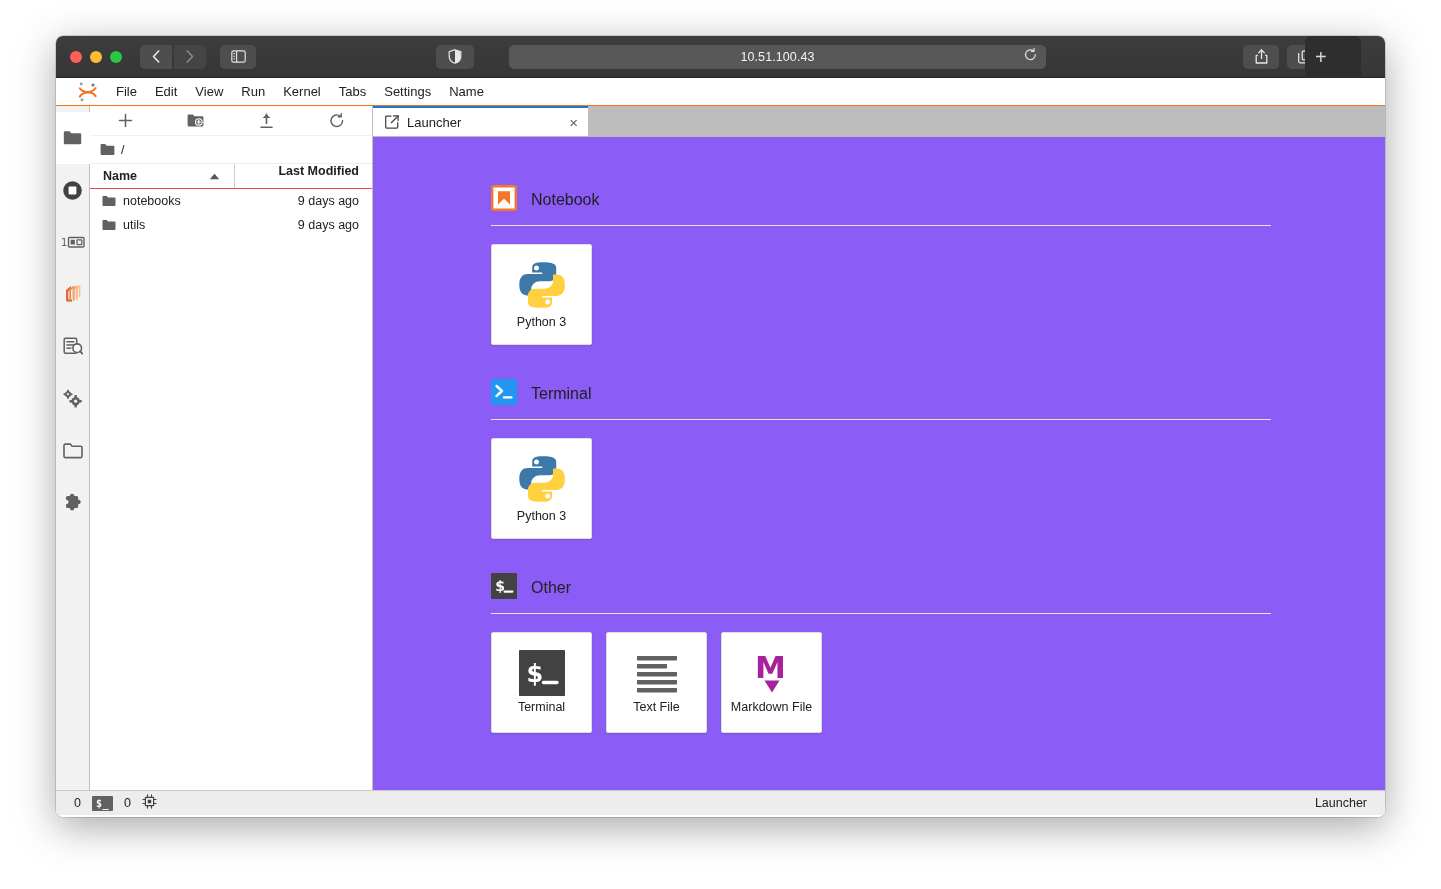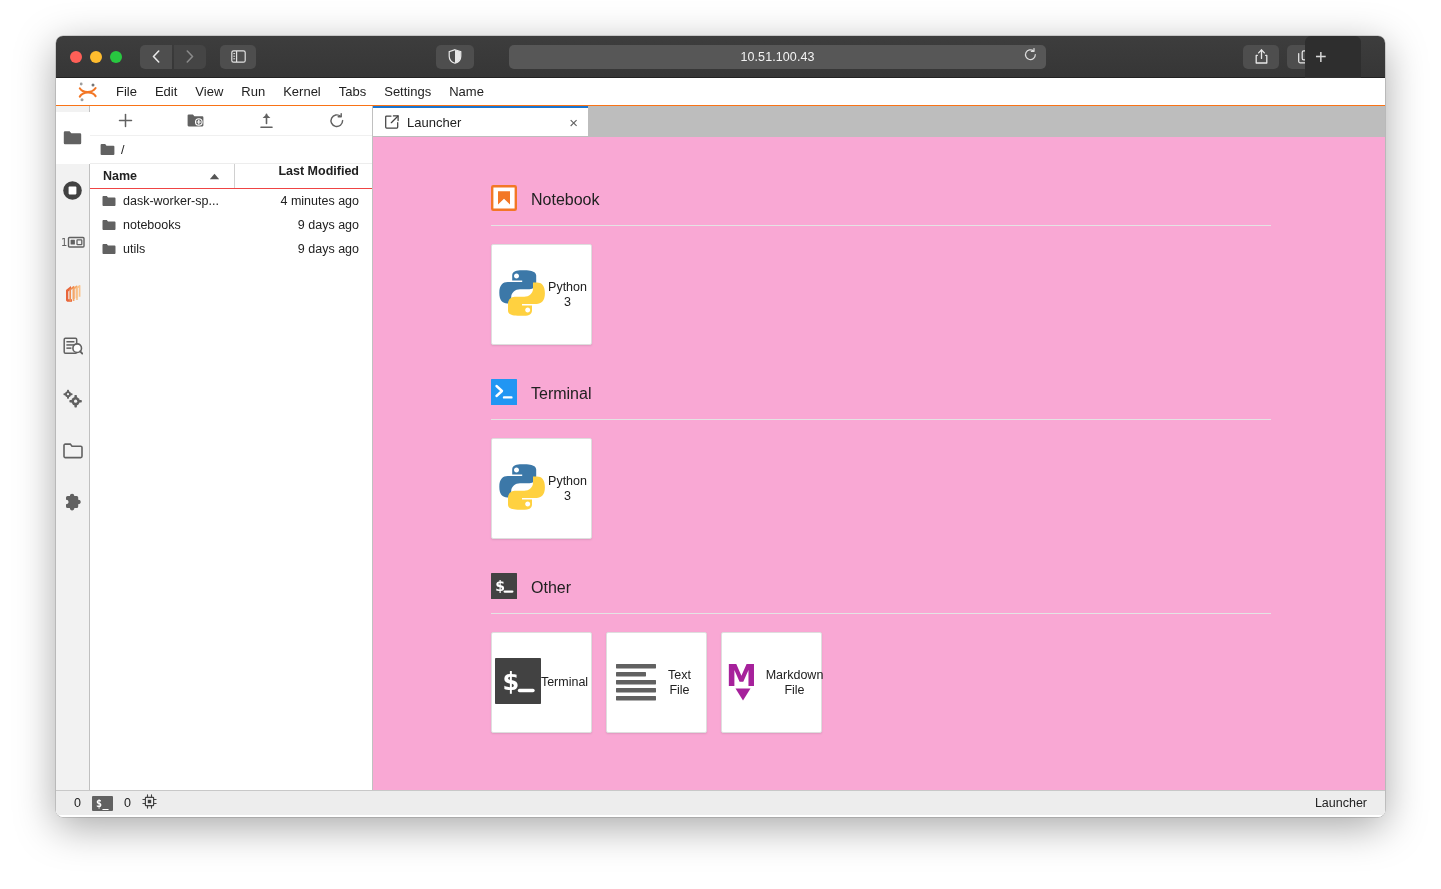--- a/index.html
+++ b/index.html
@@ -178,38 +178,38 @@
     padding: 0 10px 0 12px;
     font-size: 13px; color: #212121;
   }
   #launcher-tab-icon { margin-right: 8px; display: flex; }
   #launcher-tab-label { flex: 1; }
   #launcher-tab-close { color: #616161; font-size: 15px; line-height: 1; }
 
   
   #launcher {
     flex: 1;
-    background: #f9a8d4;
+    background: #8b5cf6;
     border-top: 1px solid #bdbdbd;
     overflow: hidden;
     padding-left: 118px;
     padding-top: 48px;
   }
   .lx-section { margin-bottom: 14px; }
   .lx-head { display: flex; align-items: center; gap: 14px; }
   .lx-head-title { font-size: 16px; color: #212121; }
   .lx-rule { height: 1px; background: #e4e4e4; margin: 10px 0 0 0; width: 780px; }
   .lx-cards { display: flex; gap: 14px; margin-top: 18px; }
   .lx-card {
     width: 101px; height: 101px;
     background: #fff;
     border: 1px solid #dedede;
     border-radius: 2px;
     box-shadow: 0 1px 2px rgba(0,0,0,0.10);
-    display: flex; 
+    display: flex; flex-direction: column;
     align-items: center; justify-content: center;
     gap: 0;
     padding: 6px;
   }
   .lx-card-label {
     font-size: 12.5px; color: #212121; text-align: center; line-height: 15px;
   }
 
   
   #status-bar {
@@ -448,29 +448,20 @@
                   <path d="M5.5 0.8L10.2 6.2H0.8Z" fill="#555555"></path>
                 </svg>
             </span>
           </div>
           <div id="fb-col-mod">
             <span>Last Modified</span>
           </div>
         </div>
 
         <div id="fb-list">
-          <div class="fb-row">
-            <span class="fb-row-icon">
-              <svg width="14" height="12" viewBox="0 0 14 12">
-                  <path d="M0.5 2.0A0.9 0.9 0 0 1 1.4 1.1H4.8L6.0 2.6H12.6A0.9 0.9 0 0 1 13.5 3.5V10.1A0.9 0.9 0 0 1 12.6 11.0H1.4A0.9 0.9 0 0 1 0.5 10.1Z" fill="#616161"></path>
-                </svg>
-            </span>
-            <span class="fb-row-name">dask-worker-sp...</span>
-            <span class="fb-row-mod">4 minutes ago</span>
-          </div>
           <div class="fb-row">
             <span class="fb-row-icon">
               <svg width="14" height="12" viewBox="0 0 14 12">
                   <path d="M0.5 2.0A0.9 0.9 0 0 1 1.4 1.1H4.8L6.0 2.6H12.6A0.9 0.9 0 0 1 13.5 3.5V10.1A0.9 0.9 0 0 1 12.6 11.0H1.4A0.9 0.9 0 0 1 0.5 10.1Z" fill="#616161"></path>
                 </svg>
             </span>
             <span class="fb-row-name">notebooks</span>
             <span class="fb-row-mod">9 days ago</span>
           </div>
           <div class="fb-row">

